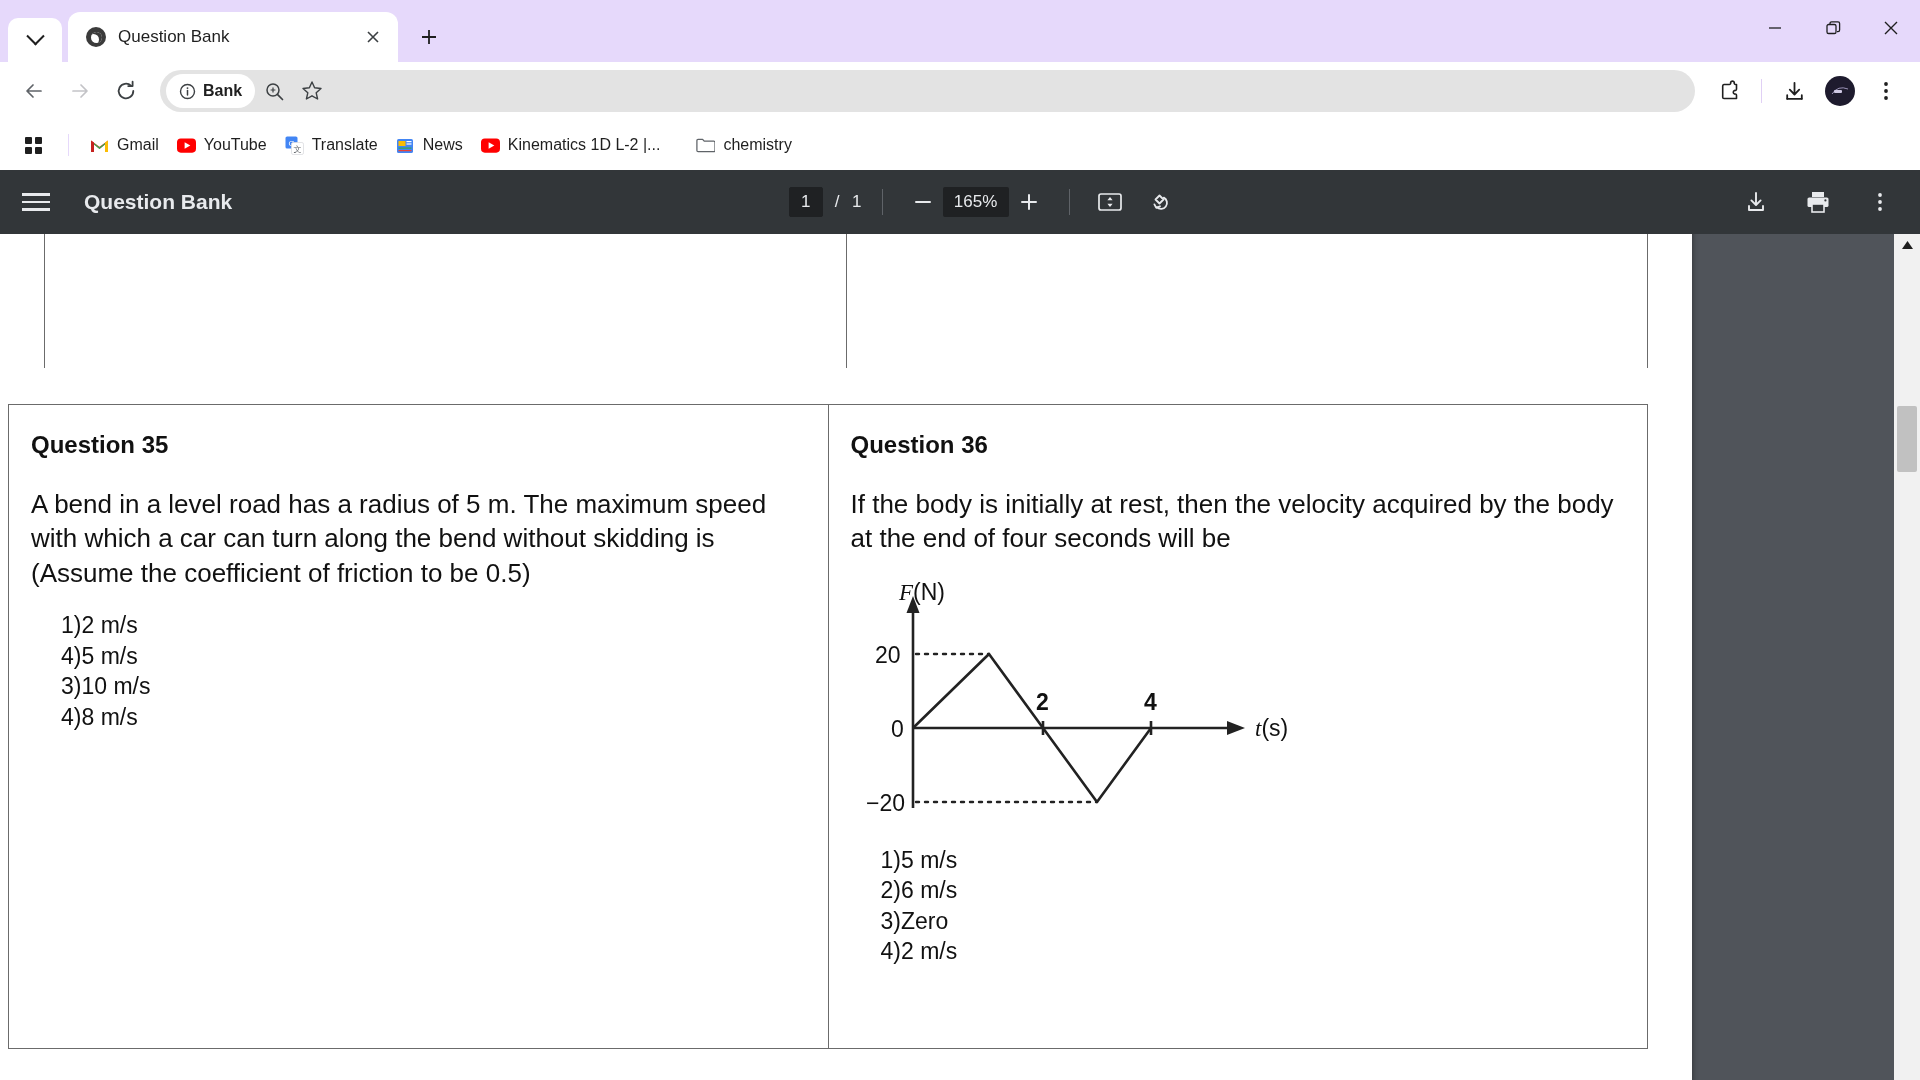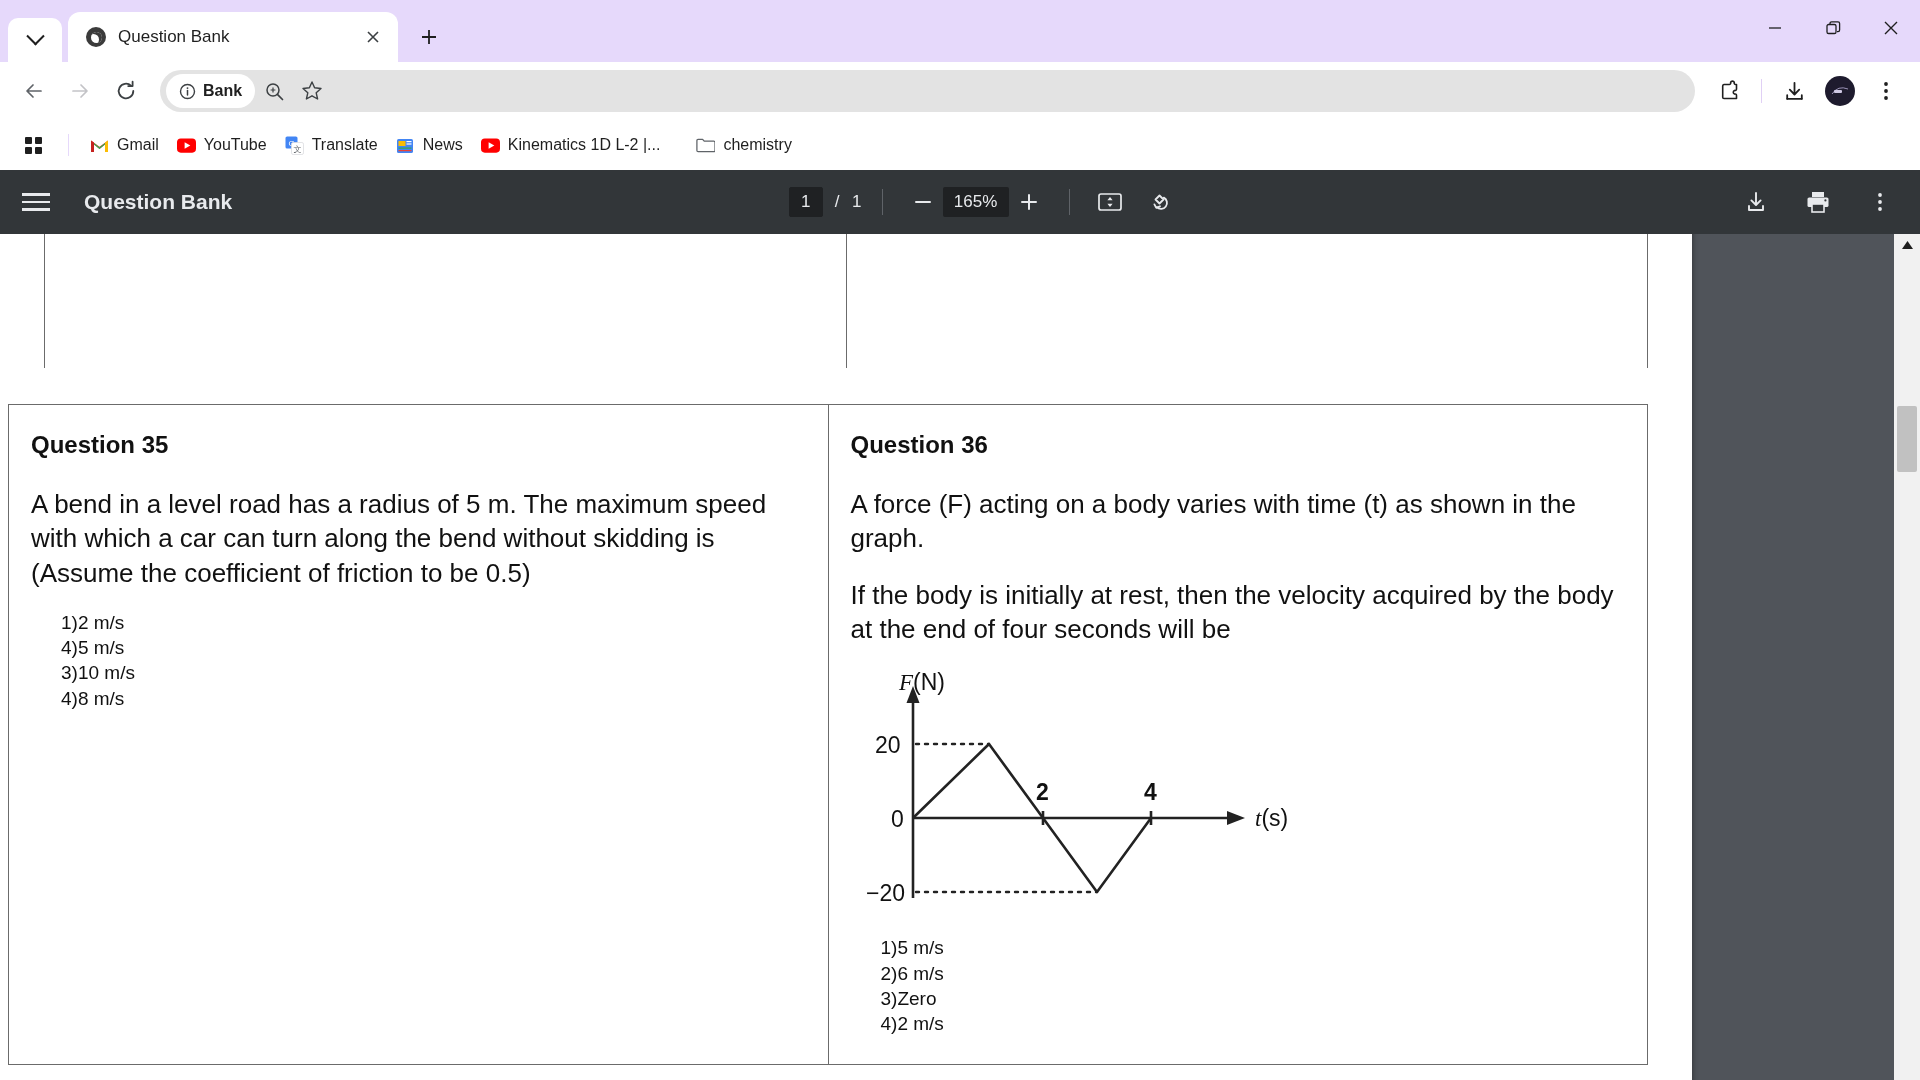--- a/index.html
+++ b/index.html
@@ -100,21 +100,21 @@
     box-shadow: 0 2px 6px rgba(0,0,0,.45);
     padding: 0;
   }
   .qrow { display: flex; border: 1.5px solid #6b6b6b; margin: 0 44px 34px 44px; }
   .qcell { flex: 1 1 0; min-width: 0; padding: 26px 32px 28px 22px; }
   .qcell.left { border-right: 1.5px solid #6b6b6b; }
   .qnum { font-size: 24px; font-weight: bold; color: #111; margin-bottom: 28px; }
   .qtext { font-size: 26px; line-height: 1.32; color: #111; }
   .qtext + .qtext { margin-top: 22px; }
   .opts { margin-top: 20px; padding-left: 30px; }
-  .opt { font-size: 19px; line-height: 1.33; color: #111; }
+  .opt { font-size: 23px; line-height: 1.33; color: #111; }
   .qrow.partial { border-bottom: none; }
   .qrow.partial .qcell { padding-top: 0; }
 
   
   .graph { margin: 22px 0 0 10px; }
   .graph-opts { margin-top: 8px; padding-left: 30px; }
 
   
   .vscroll { width: 26px; background: #f1f1f1; display: flex; flex-direction: column; align-items: center; flex: none; }
   .vscroll-arrow { height: 22px; width: 26px; display: flex; align-items: center; justify-content: center; }
@@ -405,21 +405,20 @@
             <div class="opts">
               <div class="opt">1)2 m/s</div>
               <div class="opt">4)5 m/s</div>
               <div class="opt">3)10 m/s</div>
               <div class="opt">4)8 m/s</div>
             </div>
           </div>
 
           <div class="qcell">
             <div class="qnum">Question 36</div>
-            <div class="qtext" style="margin-top:0;">A force (F) acting on a body varies with time (t) as shown in the graph.</div>
             <div class="qtext">If the body is initially at rest, then the velocity acquired by the body at the end of four seconds will be</div>
 
             <div class="graph">
               <svg width="430" height="255" viewBox="0 0 430 255">
 
                 <path d="M52 35 L52 230" stroke="#222" stroke-width="2.6"></path>
                 <path d="M52 18 L45.5 35 L58.5 35 Z" fill="#222"></path>
 
                 <path d="M52 150 L368 150" stroke="#222" stroke-width="2.6"></path>
                 <path d="M384 150 L366 143 L366 157 Z" fill="#222"></path>

